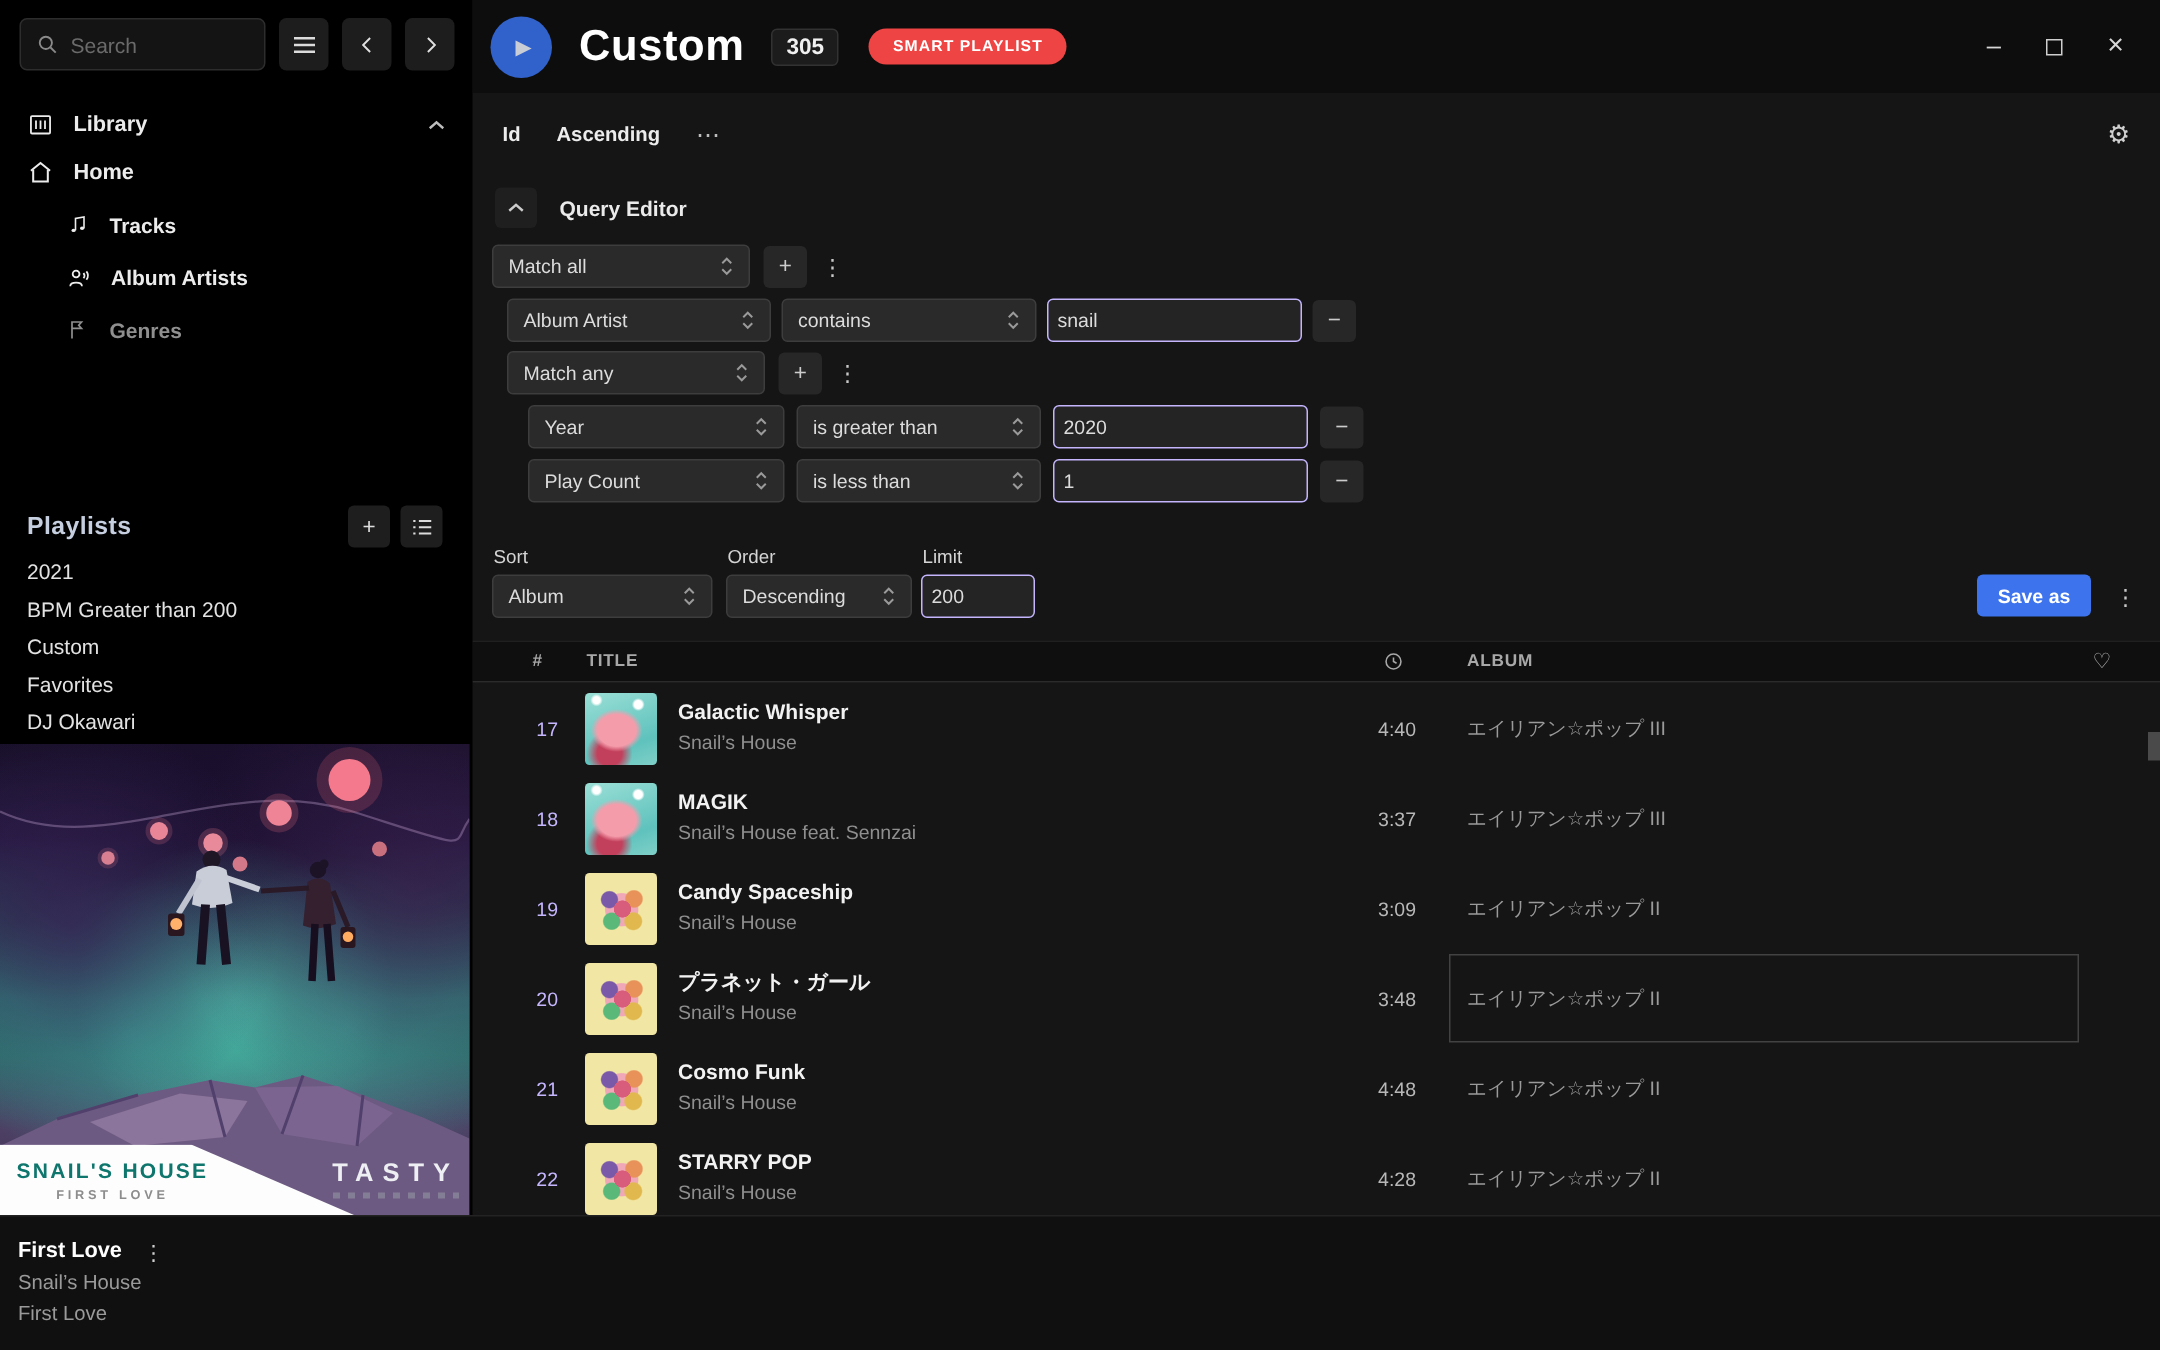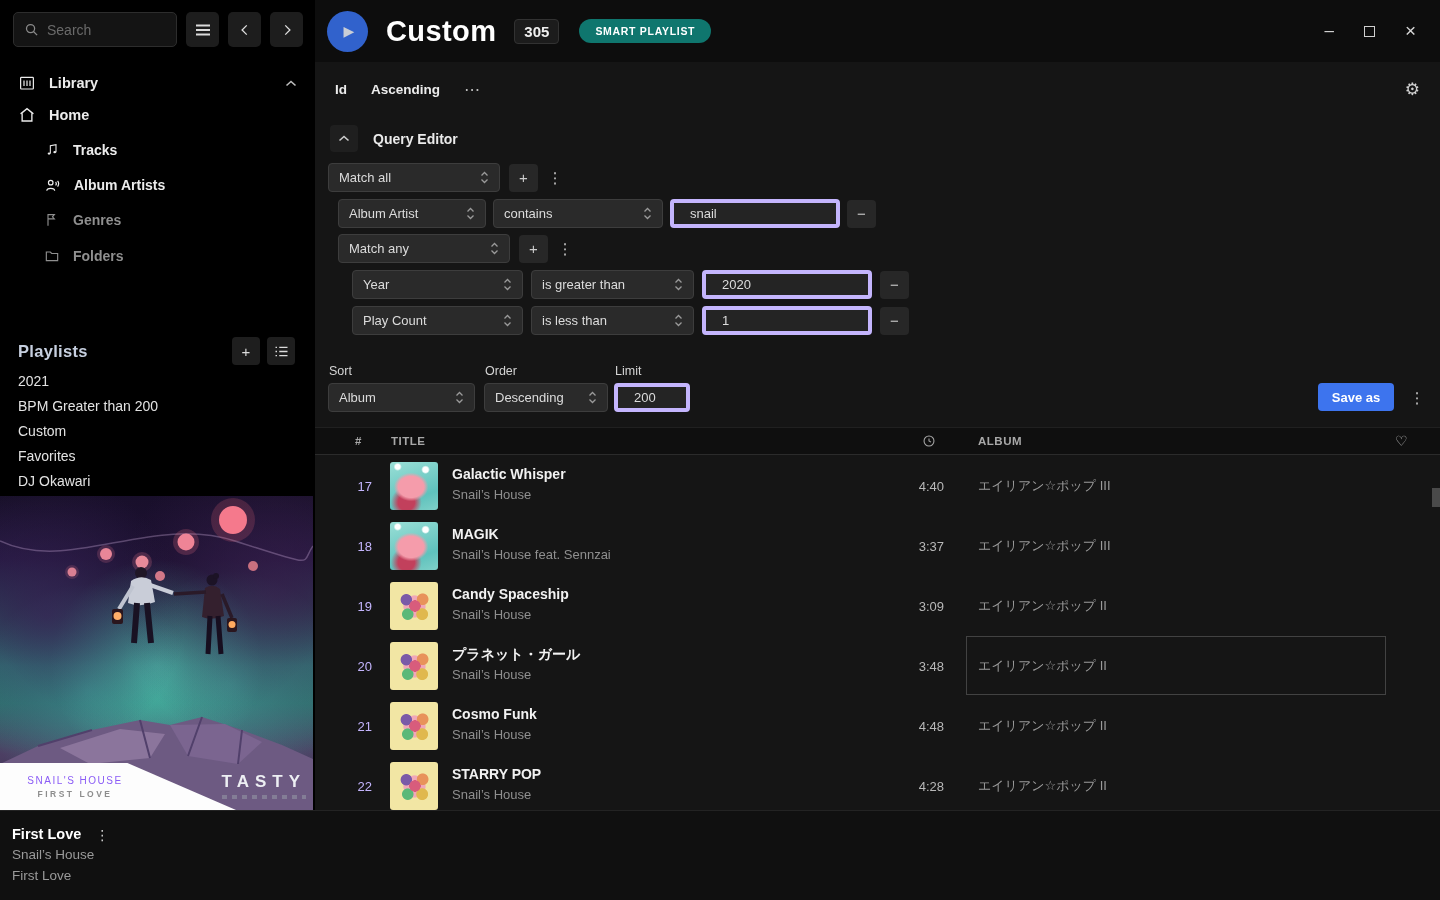--- a/index.html
+++ b/index.html
@@ -38,34 +38,34 @@
       radial-gradient(circle at 50% 54%, rgba(96,232,205,.5), transparent 46%),
       radial-gradient(circle at 28% 62%, rgba(70,205,185,.45), transparent 36%),
       radial-gradient(circle at 74% 60%, rgba(80,215,195,.42), transparent 38%),
       radial-gradient(circle at 50% 16%, rgba(26,15,45,.92), transparent 62%),
       linear-gradient(180deg,#160f26 0%,#241840 20%,#2b4a59 38%,#2f8078 54%,#2e7a72 66%,#4c3f63 82%,#3e2f52 100%);
   }
   .cover svg.scene { position:absolute; left:0; top:0; }
   .cover-banner { position:absolute; left:0; bottom:0; width:236px; height:47px; background:#fdfdfd;
     clip-path:polygon(0 0,54% 0,100% 100%,0 100%); display:flex; flex-direction:column; justify-content:center; }
   .cb-inner { width:150px; text-align:center; }
-  .cb-title { font-size:10px; font-weight:400; letter-spacing:1.5px; color:#8b5cf6; }
+  .cb-title { font-size:14px; font-weight:700; letter-spacing:1.5px; color:#0f766e; }
   .cb-sub { margin-top:3px; font-size:8.5px; font-weight:bold; letter-spacing:2.5px; color:#8d8d8d; }
   .cover-tasty { position:absolute; right:7px; bottom:11px; text-align:right; }
   .tasty-word { font-size:17px; font-weight:bold; letter-spacing:6px; color:#edeff3; }
   .tasty-sub { margin-top:3px; margin-left:auto; width:84px; height:4px; opacity:.5;
     background:repeating-linear-gradient(90deg,#9aa0aa 0 5px,transparent 5px 10px); }
 
   
   .main { position:absolute; left:315px; top:0; width:1125px; height:810px; background:#151515; overflow:hidden; }
   .topbar { position:absolute; top:0; left:0; right:0; height:62px; background:#0d0d0d; display:flex; align-items:center; padding-left:12px; }
   .play-big { width:41px; height:41px; border-radius:50%; background:#3162cc; border:none; color:#c9ced6; font-size:14px; display:flex; align-items:center; justify-content:center; padding-left:3px; cursor:pointer; }
   .page-title { margin-left:18px; font-size:29px; font-weight:800; letter-spacing:.4px; color:#fff; }
   .count-badge { margin-left:18px; background:#1c1c1c; border:1px solid #323232; border-radius:4px; padding:3px 9px; font-size:15px; font-weight:bold; color:#f0f0f0; }
-  .smart-pill { margin-left:20px; background:#0f766e; border-radius:20px; padding:6px 16px; font-size:10.5px; font-weight:bold; letter-spacing:.7px; color:#fff; }
+  .smart-pill { margin-left:20px; background:#ef4444; border-radius:20px; padding:6px 16px; font-size:10.5px; font-weight:bold; letter-spacing:.7px; color:#fff; }
   .win-controls { position:absolute; right:24px; top:0; height:62px; display:flex; align-items:center; gap:30px; }
   .win-controls span { color:#d6d6d6; cursor:pointer; display:flex; align-items:center; justify-content:center; }
   .wc-min { font-size:17px; }
   .wc-max { width:11px; height:11px; border:1.5px solid #cfcfcf; }
   .wc-close { font-size:19px; }
 
   .sortbar { position:absolute; top:62px; left:0; right:0; height:55px; display:flex; align-items:center; padding:0 20px; gap:24px; }
   .sortbar .sb-item { font-size:13.5px; font-weight:bold; color:#ececec; cursor:pointer; }
   .sortbar .sb-more { font-size:16px; color:#bdbdbd; cursor:pointer; }
   .sortbar .sb-gear { margin-left:auto; font-size:17px; color:#d0d0d0; cursor:pointer; }
@@ -73,24 +73,24 @@
   
   .qe-collapse { position:absolute; left:15px; top:125px; width:28px; height:27px; background:#1f1f1f; border:none; border-radius:4px; display:flex; align-items:center; justify-content:center; cursor:pointer; }
   .qe-title { position:absolute; left:58px; top:131px; font-size:14px; font-weight:600; color:#eaeaea; }
   .qrow { position:absolute; display:flex; align-items:center; }
   .r-match1 { left:13px; top:163px; gap:9px; }
   .r-rule1  { left:23px; top:199px; gap:7px; }
   .r-match2 { left:23px; top:234px; gap:9px; }
   .r-rule2  { left:37px; top:270px; gap:8px; }
   .r-rule3  { left:37px; top:306px; gap:8px; }
   .select { height:29px; background:#2a2a2a; border:1px solid #3d3d3d; border-radius:4px; display:flex; align-items:center; justify-content:space-between; padding:0 10px; font-size:13px; color:#dcdcdc; cursor:pointer; }
-  .tinput { height:29px; background:#242424; border:4px solid #c4b5fd; border-radius:4px; padding:0 16px; font-size:13px; color:#dcdcdc; }
+  .tinput { height:29px; background:#242424; border:1px solid #c4b5fd; border-radius:4px; padding:0 6px; font-size:13px; color:#dcdcdc; }
   .icon-btn { width:29px; height:28px; background:#272727; border:none; border-radius:4px; color:#ccc; font-size:15px; display:flex; align-items:center; justify-content:center; cursor:pointer; }
   .kebab-btn { background:transparent; border:none; color:#c8c8c8; font-size:15px; width:16px; cursor:pointer; }
-  .w172{width:172px}.w164{width:148px}.w170{width:170px}.w171{width:171px}.w163{width:163px}.w147{width:147px}.w124{width:124px}.w76{width:76px}
+  .w172{width:172px}.w164{width:176px}.w170{width:170px}.w171{width:171px}.w163{width:163px}.w147{width:147px}.w124{width:124px}.w76{width:76px}
 
   .sl { position:absolute; top:364px; font-size:12.5px; color:#d4d4d4; }
   .sl-sort{left:14px}.sl-order{left:170px}.sl-limit{left:300px}
   .sc { position:absolute; top:383px; }
   .sc-sort{left:13px}.sc-order{left:169px}.sc-limit{left:299px}
   .saveas { position:absolute; left:1003px; top:383px; width:76px; height:28px; background:#3d74ee; border:none; border-radius:4px; color:#fff; font-size:13px; font-weight:bold; cursor:pointer; }
   .saveas-kebab { position:absolute; left:1094px; top:389px; }
 
   
   .thead { position:absolute; top:427px; left:0; right:0; height:28px; background:#0f0f0f; border-top:1px solid #202020; border-bottom:1px solid #2b2b2b; font-size:11.5px; color:#a8a8a8; font-weight:bold; }
@@ -200,26 +200,20 @@
             <path d="M16.5 7 q1.8 2.5 0 5"></path>
             <path d="M19.2 5.5 q3 3.8 0 8"></path>
           </svg>
         <span>Album Artists</span>
       </div>
       <div class="nav-item sub dim mt3">
         <svg width="16" height="16" viewBox="0 0 24 24" fill="none" stroke="#8f8f8f" stroke-width="1.7">
             <path d="M6 20.5 V4 h9.5 l-2.8 3.2 2.8 3.2 H6"></path>
           </svg>
         <span>Genres</span>
-      </div>
-      <div class="nav-item sub dim mt4">
-        <svg width="16" height="16" viewBox="0 0 24 24" fill="none" stroke="#8f8f8f" stroke-width="1.7">
-            <path d="M3.5 19 V6 h6 l2 2.2 h9 V19 z"></path>
-          </svg>
-        <span>Folders</span>
       </div>
     </nav>
 
     <div class="pl-head">
       <span class="pl-title">Playlists</span>
       <span class="spacer">
         <button class="pl-btn">+</button>
         <button class="pl-btn">
           <svg width="15" height="13" viewBox="0 0 20 16" fill="none" stroke="#dcdcdc" stroke-width="1.8">
               <path d="M7 2.5 h11 M7 8 h11 M7 13.5 h11"></path>

